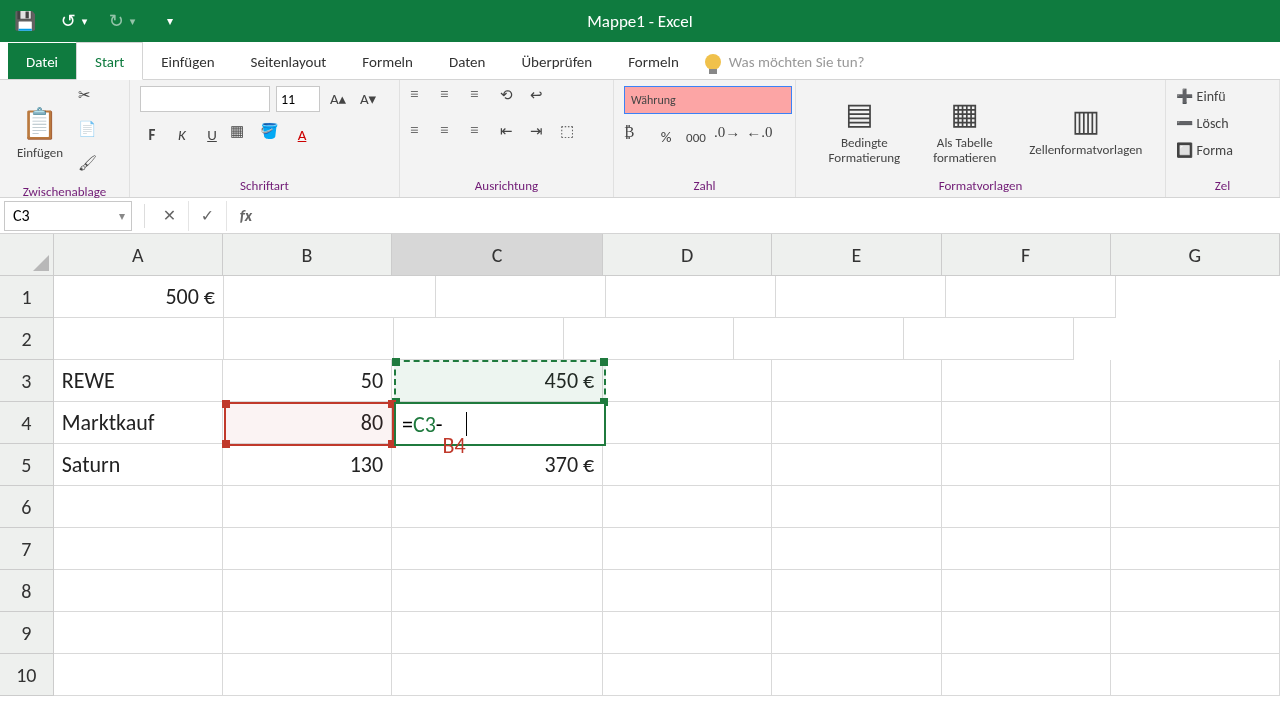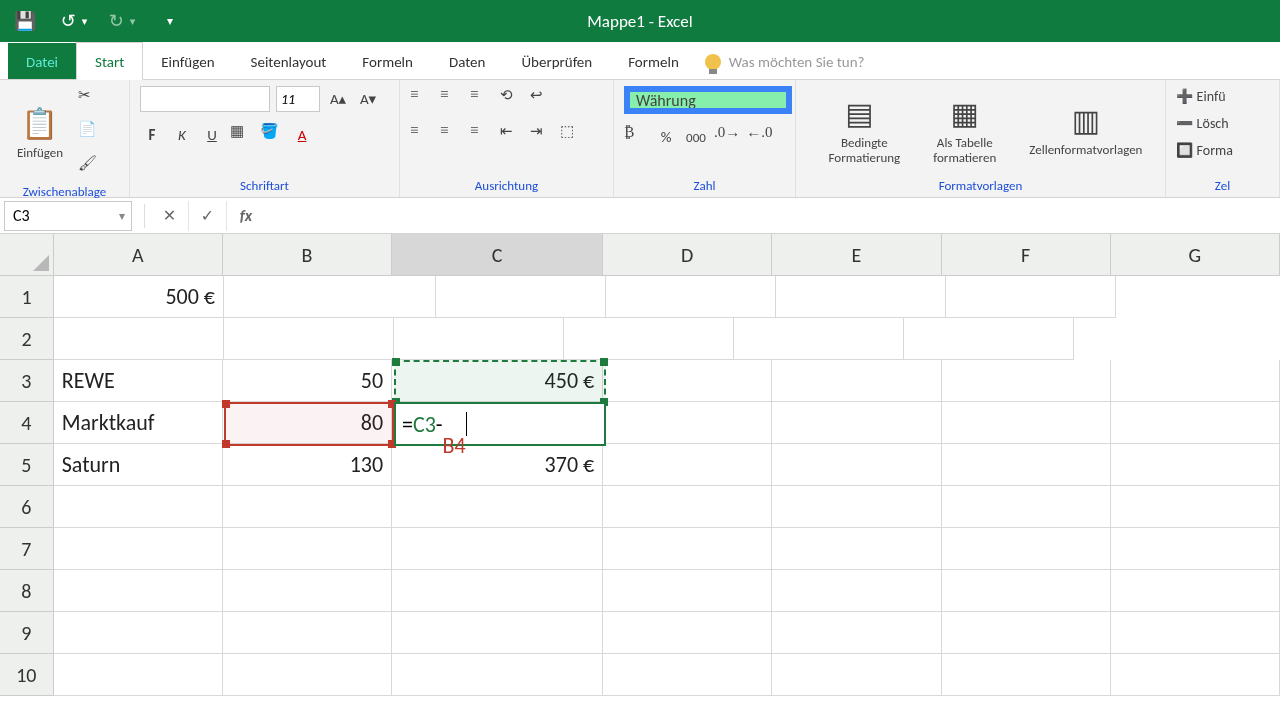--- a/index.html
+++ b/index.html
@@ -9,39 +9,39 @@
 .titlebar { height:42px; background:#0f7b3f; display:flex; align-items:center; color:#fff; position:relative; }
 .qat { display:flex; align-items:center; gap:20px; padding-left:12px; }
 .qat .tb-btn { width:28px; height:28px; display:flex; align-items:center; justify-content:center; font-size:18px; color:#fff; }
 .qat .dim { opacity:.55; }
 .qat .dd { font-size:11px; padding-left:6px; }
 .titlebar .title { position:absolute; left:50%; transform:translateX(-50%); font-size:17px; color:#fff; font-weight:400;}
 
 
 .tabs { height:38px; background:#fff; display:flex; align-items:flex-end; border-bottom:1px solid #d4d4d4; padding-left:8px; }
 .tab { padding:10px 18px 8px; font-size:15px; color:#333; cursor:pointer; }
-.tab.file { background:#0f7b3f; color:#5eead4; }
+.tab.file { background:#0f7b3f; color:#ffffff; }
 .tab.active { background:#fff; border:1px solid #d4d4d4; border-bottom:1px solid #fff; color:#0f7b3f; margin-bottom:-1px; }
 .tell-me { display:flex; align-items:center; color:#999; font-size:15px; padding:10px 8px 8px; gap:8px; }
 .bulb { width:16px; height:16px; border-radius:50%; background:#f0c14b; display:inline-block; position:relative;}
 .bulb::after{content:"";position:absolute;bottom:-4px;left:4px;width:8px;height:5px;background:#888;}
 
 
 .ribbon { height:118px; background:#f3f3f3; border-bottom:1px solid #d4d4d4; display:flex; }
 .group { border-right:1px solid #e0e0e0; padding:6px 10px 2px; display:flex; flex-direction:column; justify-content:space-between; }
 .group-body { display:flex; align-items:center; gap:8px; flex:1; }
-.group-label { text-align:center; font-size:13px; color:#1d4ed8; padding:4px 0 2px; position:relative; }
+.group-label { text-align:center; font-size:13px; color:#701a75; padding:4px 0 2px; position:relative; }
 .rb-btn { min-width:24px; height:26px; display:flex; align-items:center; justify-content:center; font-size:15px; color:#444; }
 .rb-btn.big { flex-direction:column; height:auto; min-width:60px; font-size:13px; gap:4px; padding:4px 6px;}
 .rb-btn.big .icon { font-size:30px; }
 .col { display:flex; flex-direction:column; gap:8px; }
 .row { display:flex; gap:6px; align-items:center;}
 .font-input { width:130px; height:26px; border:1px solid #c8c8c8; background:#fff; font-size:13px; padding:0 4px;}
-.size-input { width:44px; height:26px; border:1px solid #c8c8c8; background:#fff; font-size:14px; padding:0 4px;font-style:italic;}
-.nf-select { width:168px; height:28px; border:6px solid #3b82f6; background:#86efac; font-size:16px; padding:0 6px; color:#444;}
+.size-input { width:44px; height:26px; border:1px solid #c8c8c8; background:#fff; font-size:14px; padding:0 4px;}
+.nf-select { width:168px; height:28px; border:1px solid #3b82f6; background:#fca5a5; font-size:12px; padding:0 6px; color:#444;}
 .cell-btn { text-align:left; font-size:14px; color:#444; padding:2px 0;}
 .ico { font-family:"Segoe UI Symbol"; display:inline-block; }
 .uline{ text-decoration:underline; }
 
 
 .fbar { height:36px; border-bottom:1px solid #d4d4d4; display:flex; align-items:center; background:#fff; }
 .name-box { width:128px; height:30px; margin:0 6px 0 4px; border:1px solid #c8c8c8; display:flex; align-items:center; padding:0 8px; font-size:16px; position:relative;}
 .name-box::after { content:"▾"; position:absolute; right:6px; color:#888; font-size:12px;}
 .fx-btn { width:38px; height:30px; display:flex; align-items:center; justify-content:center; font-size:16px; color:#666; border-right:1px solid #e4e4e4;}
 .fx-btn.fx { font-style:italic; font-weight:bold; border-right:none;}

